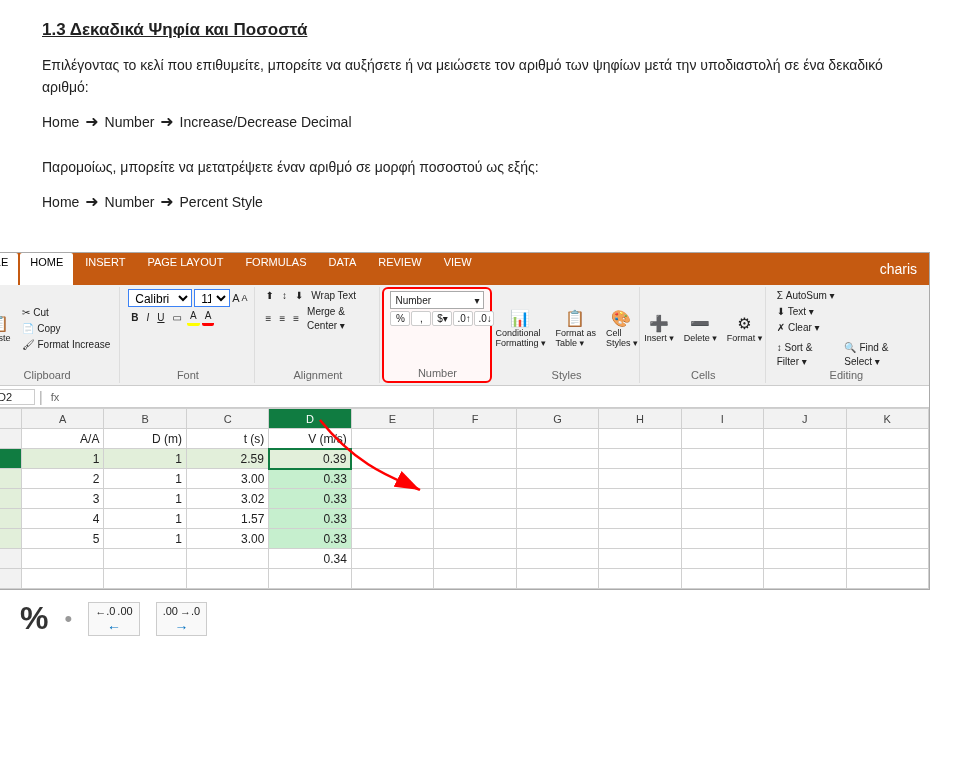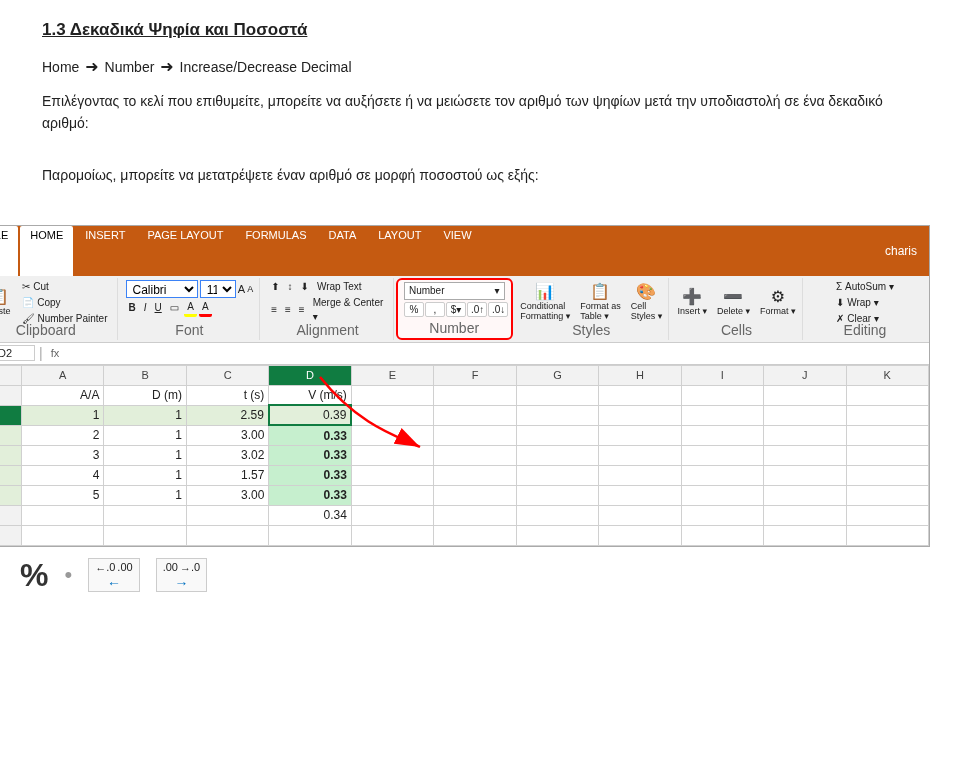--- a/index.html
+++ b/index.html
@@ -87,21 +87,21 @@
       padding: 2px 6px;
       min-width: fit-content;
       position: relative;
     }
 
     .ribbon-group:last-child {
       border-right: none;
     }
 
     .ribbon-group-label {
-      font-size: 14px;
+      font-size: 11px;
       color: #666;
       position: absolute;
       bottom: 2px;
       white-space: nowrap;
     }
 
     .ribbon-row {
       display: flex;
       align-items: center;
       gap: 2px;
@@ -218,21 +218,20 @@
       border: 2px solid #107c41 !important;
     }
 
     
     .data-cell {
       text-align: right;
     }
 
     .data-cell.highlighted {
       background: #c6efce;
-      font-weight: bold;
     }
 
     .label-cell {
       text-align: right;
     }
     tr.row-2 td.data-cell { background: #e2efda; }
 
     
     .font-select {
       border: 1px solid #3b82f6;
@@ -290,69 +289,76 @@
       text-align: center;
     }
   </style>
 </head>
 <body>
 
 <div class="page-content">
   <div class="section-title">1.3 Δεκαδικά Ψηφία και Ποσοστά</div>
 
   <div class="paragraph">
+    <span>Επιλέγοντας το κελί που επιθυμείτε, μπορείτε να αυξήσετε ή να μειώσετε τον αριθμό των ψηφίων μετά την υποδιαστολή σε ένα δεκαδικό αριθμό:</span>
+  </div>
+
+  <div class="paragraph">
     <span>Home</span>
     <span class="arrow-text">➜</span>
     <span>Number</span>
     <span class="arrow-text">➜</span>
     <span>Increase/Decrease Decimal</span>
   </div>
 
+  <div class="paragraph" style="margin-top:22px;">
+    <span>Παρομοίως, μπορείτε να μετατρέψετε έναν αριθμό σε μορφή ποσοστού ως εξής:</span>
+  </div>
+
   <div class="paragraph">
-    <span>Επιλέγοντας το κελί που επιθυμείτε, μπορείτε να αυξήσετε ή να μειώσετε τον αριθμό των ψηφίων μετά την υποδιαστολή σε ένα δεκαδικό αριθμό:</span>
-  </div>
-
-  <div class="paragraph" style="margin-top:30px;">
-    <span>Παρομοίως, μπορείτε να μετατρέψετε έναν αριθμό σε μορφή ποσοστού ως εξής:</span>
-  </div>
-
+    <span>Home</span>
+    <span class="arrow-text">➜</span>
+    <span>Number</span>
+    <span class="arrow-text">➜</span>
+    <span>Percent Style</span>
+  </div>
 </div>
 
 <div class="excel-container">
 
   <div class="ribbon-tabs">
     <div class="ribbon-tab active">FILE</div>
     <div class="ribbon-tab active" style="background:#fff;color:#000;">HOME</div>
     <div class="ribbon-tab">INSERT</div>
     <div class="ribbon-tab">PAGE LAYOUT</div>
     <div class="ribbon-tab">FORMULAS</div>
     <div class="ribbon-tab">DATA</div>
-    <div class="ribbon-tab">LAYOUT</div>
+    <div class="ribbon-tab">REVIEW</div>
     <div class="ribbon-tab">VIEW</div>
     <div style="flex:1;"></div>
-    <div style="color:white;font-size:12px;padding:18px 8px;">charis</div>
+    <div style="color:white;font-size:14px;padding:8px 8px;">charis</div>
   </div>
 
   <div class="ribbon-toolbar">
 
     <div class="ribbon-group" style="padding-bottom:14px;">
       <div class="ribbon-row">
         <div class="ribbon-btn" style="flex-direction:column;align-items:center;min-width:36px;">
           <div class="btn-icon">📋</div>
           <div class="btn-label">Paste</div>
         </div>
         <div style="display:flex;flex-direction:column;gap:2px;">
           <div class="ribbon-small-row">
             <div class="small-btn">✂ Cut</div>
           </div>
           <div class="ribbon-small-row">
             <div class="small-btn">📄 Copy</div>
           </div>
           <div class="ribbon-small-row">
-            <div class="small-btn">🖌 Number Painter</div>
+            <div class="small-btn">🖌 Format Increase</div>
           </div>
         </div>
       </div>
       <div class="ribbon-group-label">Clipboard</div>
     </div>
 
     <div class="ribbon-group" style="padding-bottom:14px;min-width:130px;">
       <div style="display:flex;flex-direction:column;gap:2px;width:100%;">
         <div class="ribbon-small-row">
           <select class="font-select" style="width:80px;">
@@ -446,24 +452,28 @@
       </div>
       <div class="ribbon-group-label">Cells</div>
     </div>
 
     <div class="ribbon-group" style="padding-bottom:14px;min-width:120px;">
       <div style="display:flex;flex-direction:column;gap:2px;">
         <div class="ribbon-small-row">
           <div class="small-btn">Σ AutoSum ▾</div>
         </div>
         <div class="ribbon-small-row">
-          <div class="small-btn">⬇ Wrap ▾</div>
+          <div class="small-btn">⬇ Text ▾</div>
         </div>
         <div class="ribbon-small-row">
           <div class="small-btn">✗ Clear ▾</div>
+        </div>
+        <div class="ribbon-small-row" style="margin-top:4px;">
+          <div class="small-btn">↕ Sort &amp; Filter ▾</div>
+          <div class="small-btn">🔍 Find &amp; Select ▾</div>
         </div>
       </div>
       <div class="ribbon-group-label">Editing</div>
     </div>
 
   </div>
 
   <div class="formula-bar">
     <div class="name-box">D2</div>
     <span class="formula-divider">|</span>

